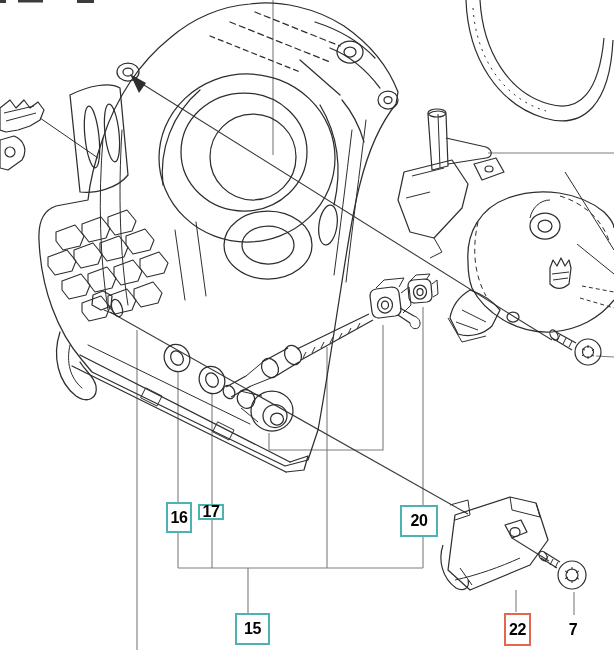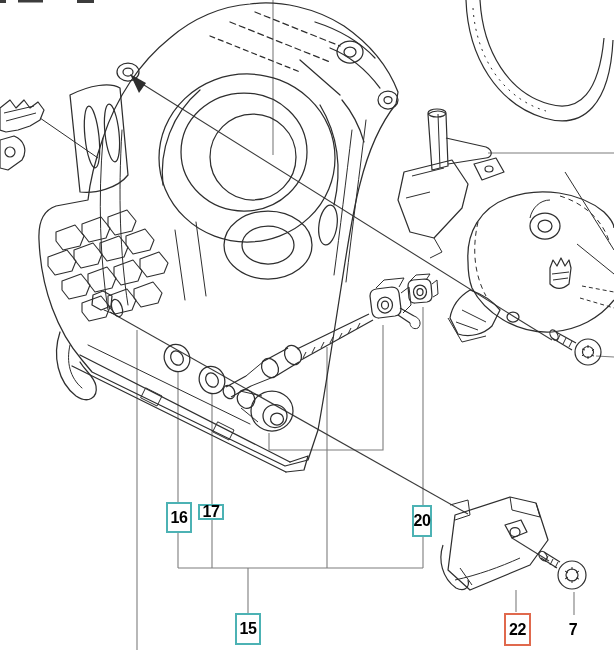--- a/index.html
+++ b/index.html
@@ -252,20 +252,20 @@
     <path d="M544,552 L560,562 M541,558 L557,568"></path>
     <ellipse cx="543" cy="556" rx="3.5" ry="5" transform="rotate(-35 543 556)"></ellipse>
     <path d="M548,556 l-3,6 M553,559 l-3,6 M558,562 l-3,6" stroke-width="1"></path>
   </g>
 </svg>
 
   <div class="callout teal" style="left:166px;top:502px;width:26px;height:31px;">16</div>
 
   <div class="callout teal" style="left:198px;top:504px;width:26px;height:16px;">17</div>
 
-  <div class="callout teal" style="left:412px;top:505px;width:20px;height:32px;">20</div>
-
-  <div class="callout teal" style="left:235px;top:613px;width:26px;height:32px;">15</div>
+  <div class="callout teal" style="left:400px;top:505px;width:38px;height:32px;">20</div>
+
+  <div class="callout teal" style="left:235px;top:613px;width:35px;height:32px;">15</div>
 
   <div class="callout orange" style="left:504px;top:613px;width:27px;height:33px;">22</div>
 
   <div class="callout plain" style="left:563px;top:616px;width:20px;height:28px;">7</div>
 </div>
 
 </body></html>

